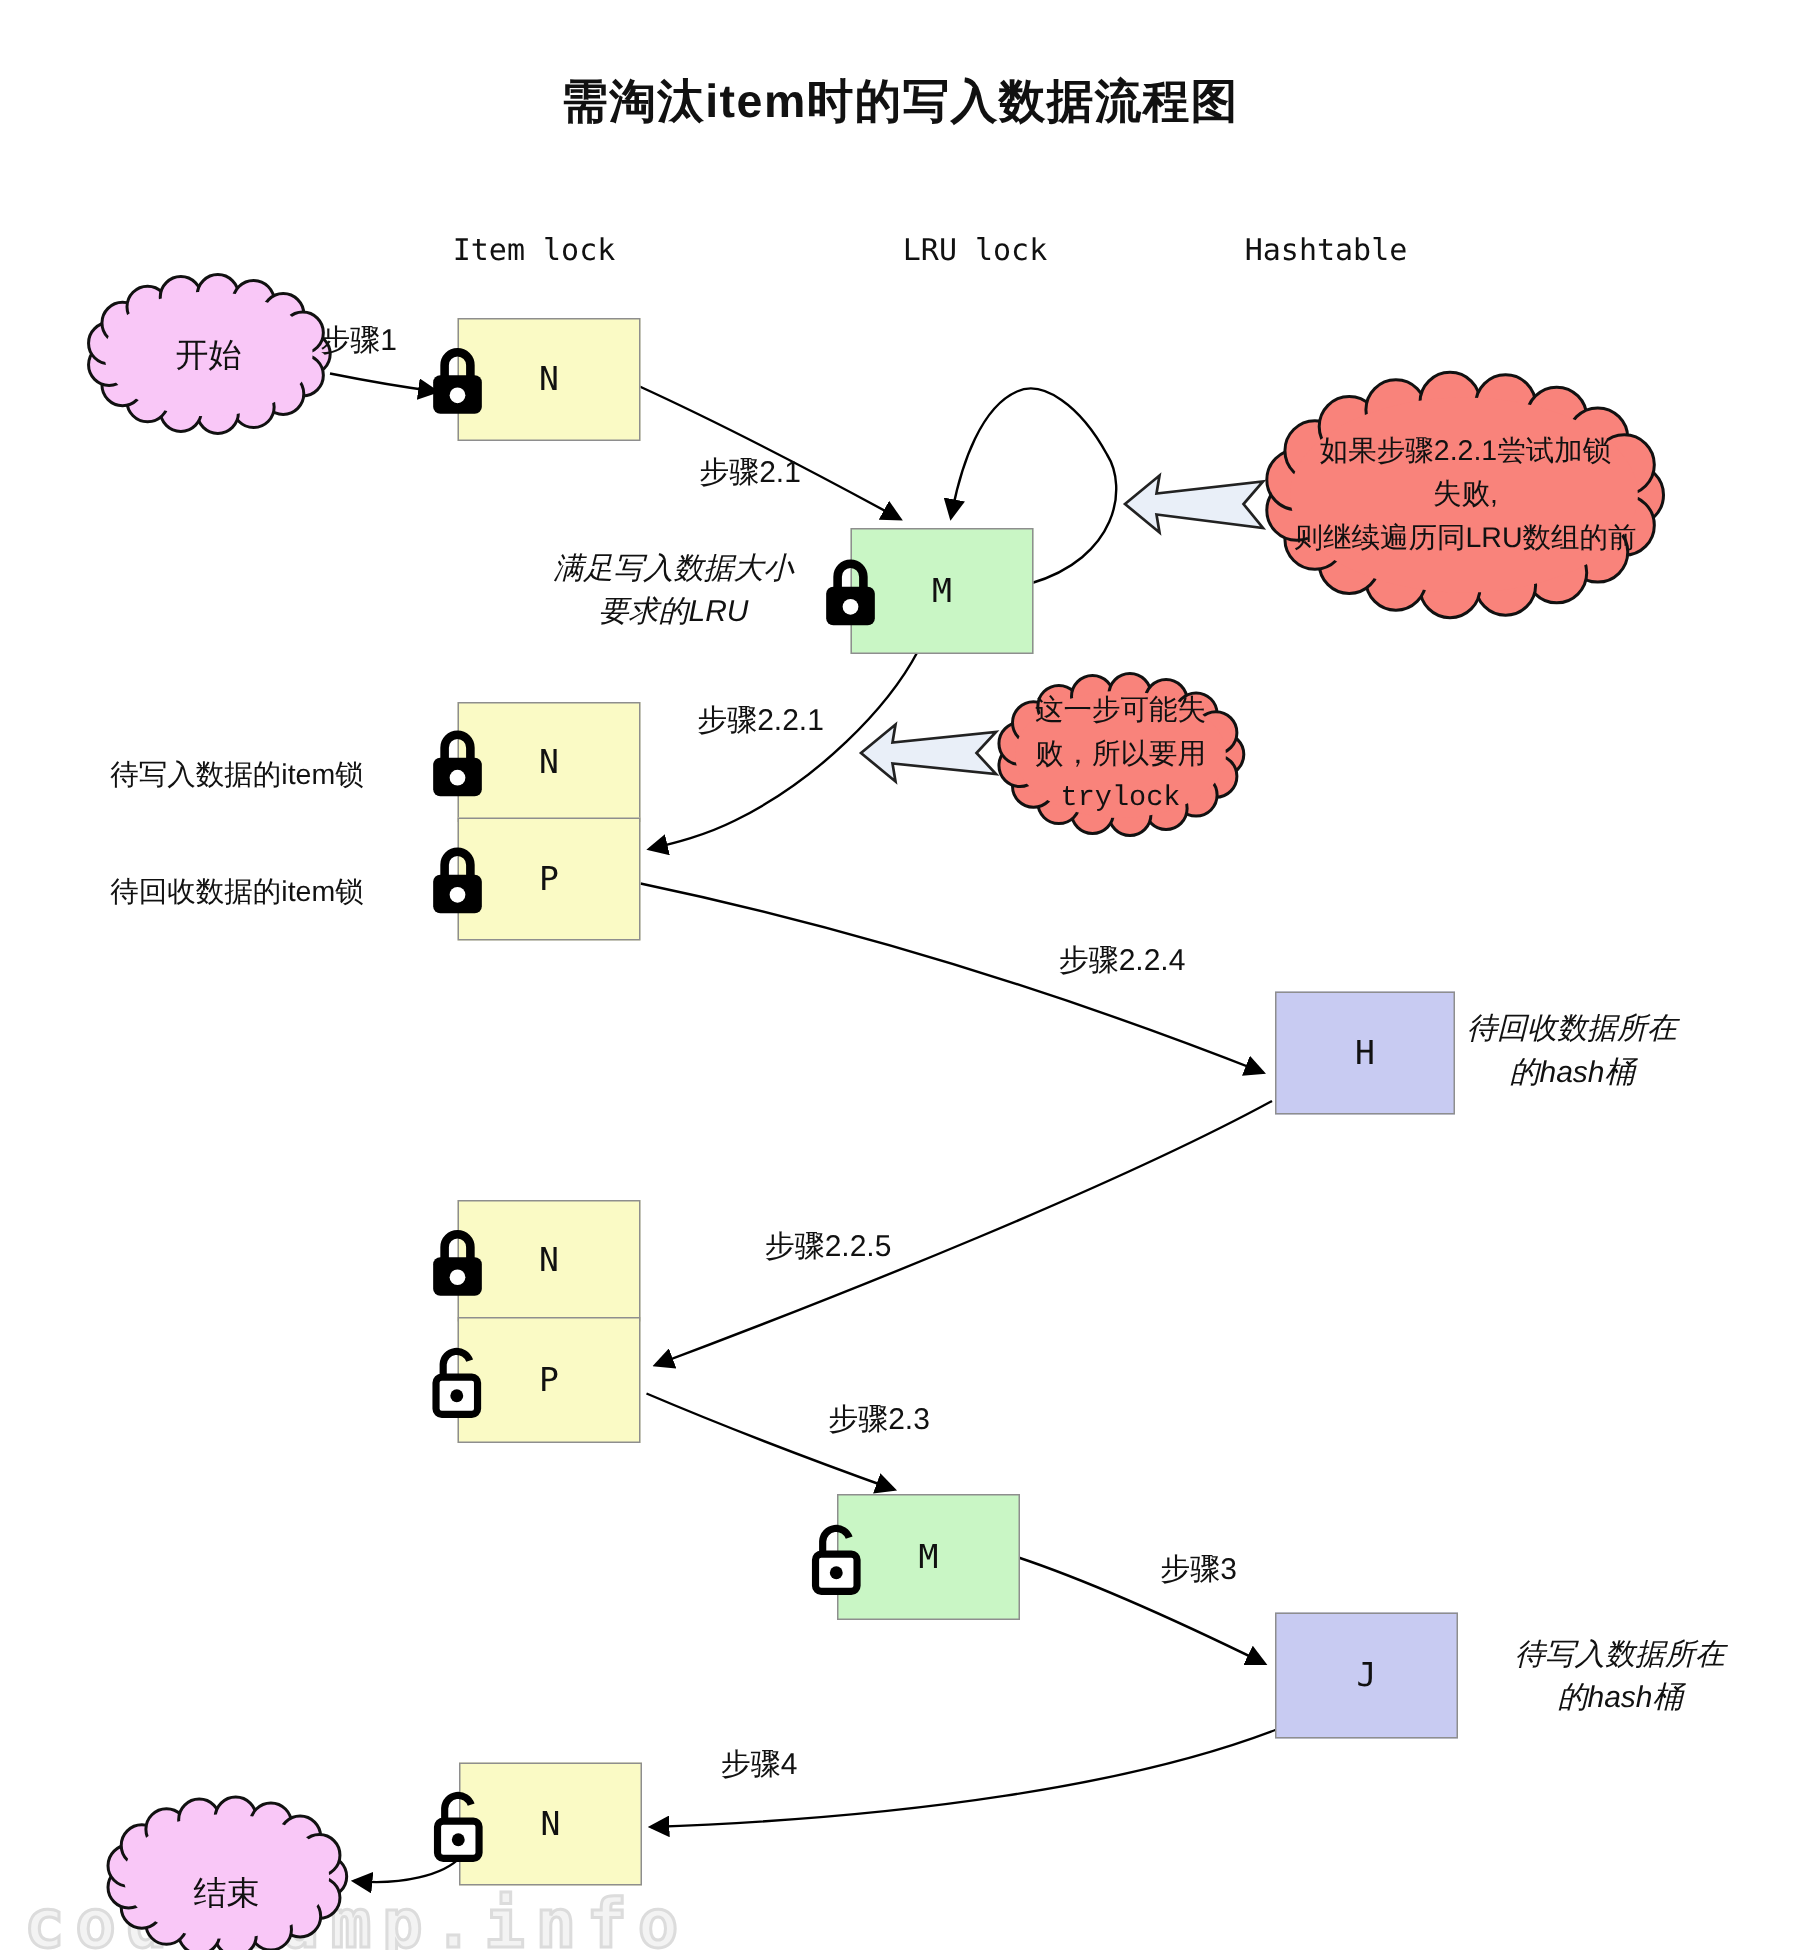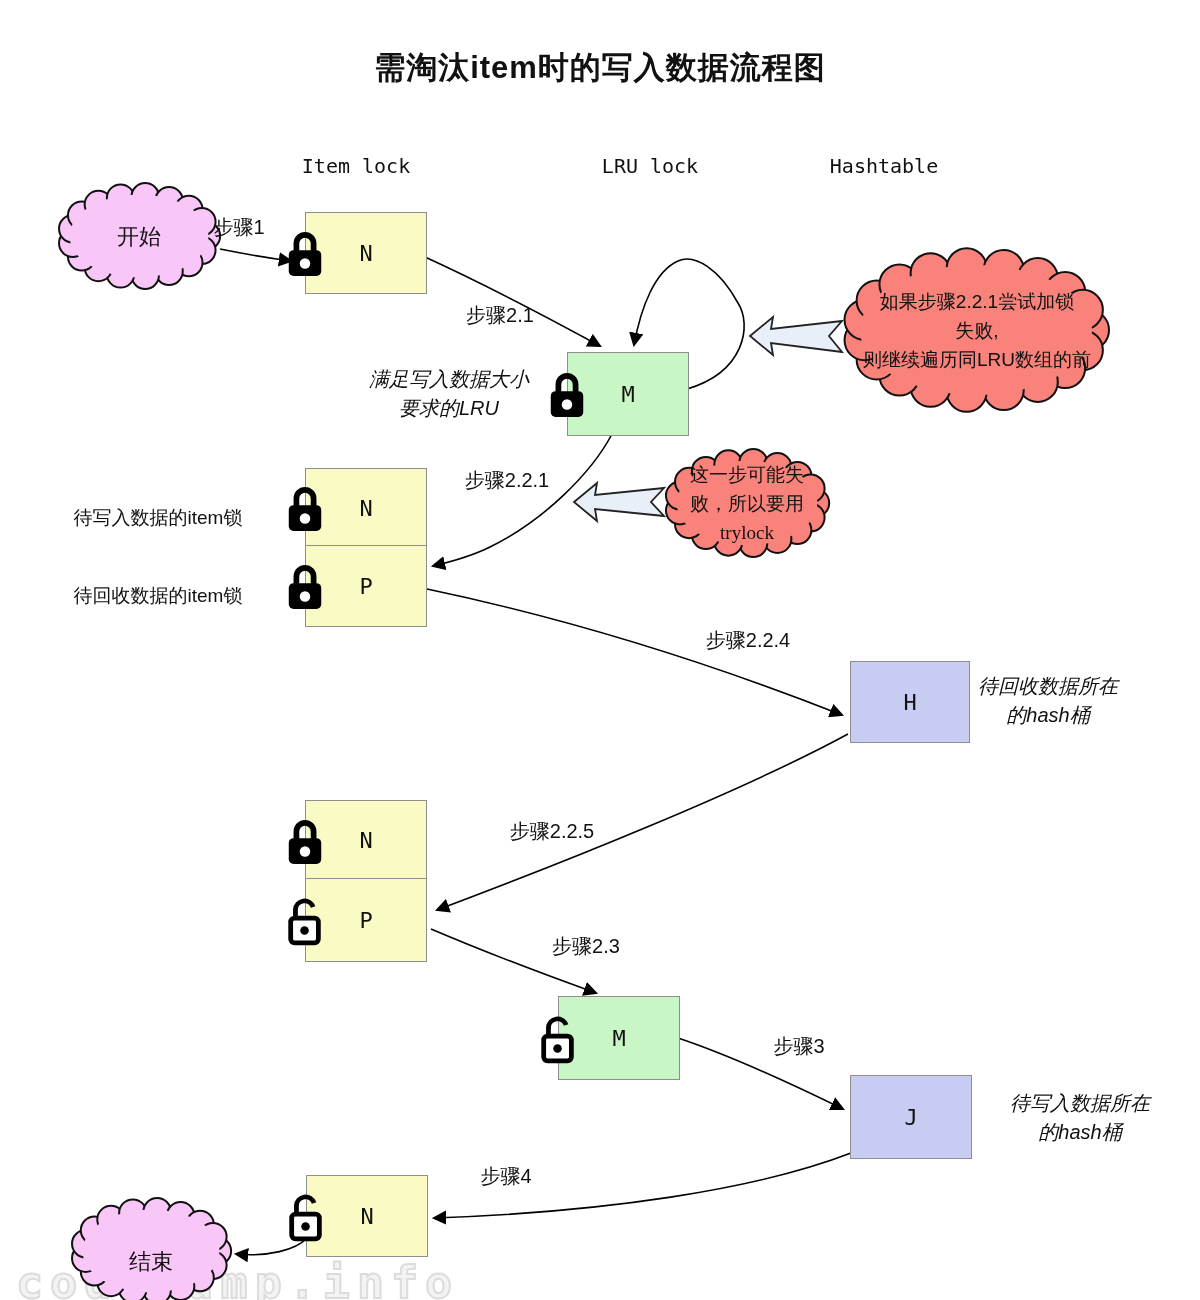--- a/index.html
+++ b/index.html
@@ -12,21 +12,21 @@
   .title{font-size:31px;font-weight:600;letter-spacing:1px;}
   .colhead{font-family:"DejaVu Sans Mono","Liberation Mono",monospace;font-size:20px;}
   .box{position:absolute;z-index:3;border:1.5px solid #8e8e8e;display:flex;align-items:center;justify-content:center;
        font-family:"DejaVu Sans Mono","Liberation Mono",monospace;font-size:22px;}
   .lockwrap{position:absolute;left:-22px;top:50%;transform:translateY(-50%);width:42px;height:52px;}
   .steplabel{font-size:20px;}
   .note{font-size:19px;line-height:29px;}
   .note2{font-size:20px;line-height:29px;font-style:italic;}
   .cloudtext{font-size:22px;}
   .callout-text{font-size:19px;line-height:29px;}
-  .mono{font-family:Liberation Serif, serif;}
+  .mono{font-family:Liberation Mono, monospace;}
   .watermark{z-index:1;font-family:"DejaVu Sans Mono","Liberation Mono",monospace;
              font-size:45px;font-weight:bold;letter-spacing:7px;color:#f3f3f3;
              -webkit-text-stroke:2px #dcdcdc;}
 </style>
 </head>
 <body>
 
 <div class="canvas">
 
   <div class="abs watermark" style="left:16px;top:1256px;">codedump.info</div>

